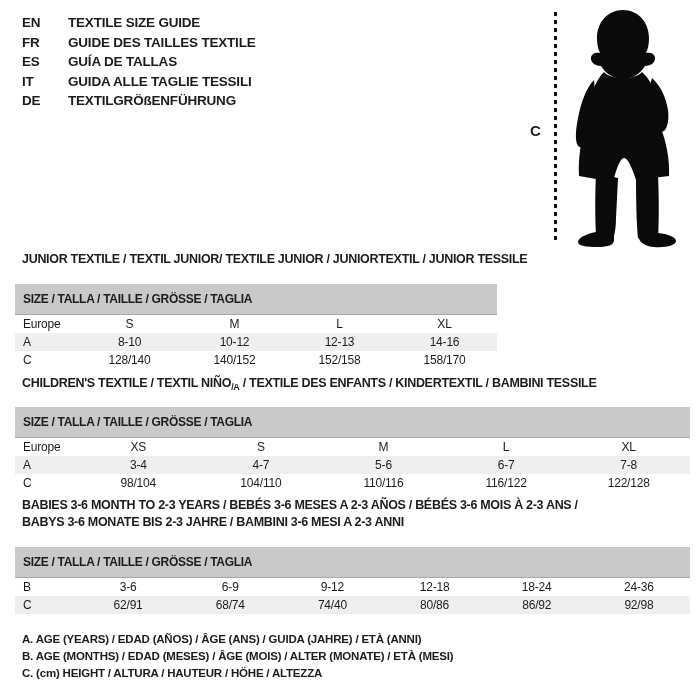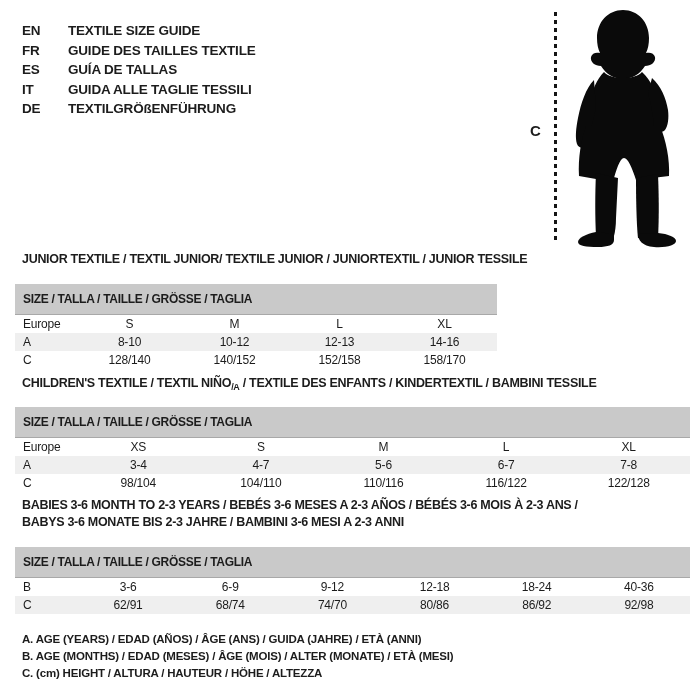--- a/index.html
+++ b/index.html
@@ -2,21 +2,21 @@
 <html><head>
 <meta charset="utf-8">
 <style>
   html,body{margin:0;padding:0;background:#ffffff;}
   .page{
     position:relative;width:700px;height:700px;background:#ffffff;
     font-family:"Liberation Sans", sans-serif;color:#1c1c1c;
     letter-spacing:-0.2px;overflow:hidden;
   }
   
-  .lang-list{position:absolute;left:22px;top:21px;}
+  .lang-list{position:absolute;left:22px;top:13px;}
   .lang-row{display:flex;height:19.5px;align-items:center;font-weight:bold;font-size:13.5px;}
   .lang-code{width:46px;}
   
   .figure{position:absolute;left:500px;top:0;width:200px;height:260px;}
   .measure-line{
     position:absolute;left:54px;top:12px;width:3px;height:231px;
     background:repeating-linear-gradient(to bottom,#141414 0 4px,transparent 4px 8px);
   }
   .measure-label{position:absolute;left:30px;top:122px;font-weight:bold;font-size:15px;}
   .silhouette{position:absolute;left:66px;top:8px;}
@@ -193,27 +193,27 @@
         </tr>
     </thead>
     <tbody>
       <tr>
         <td class="lbl">B</td>
         <td>3-6</td>
         <td>6-9</td>
         <td>9-12</td>
         <td>12-18</td>
         <td>18-24</td>
-        <td>40-36</td>
+        <td>24-36</td>
       </tr>
       <tr>
         <td class="lbl">C</td>
         <td>62/91</td>
         <td>68/74</td>
-        <td>74/70</td>
+        <td>74/40</td>
         <td>80/86</td>
         <td>86/92</td>
         <td>92/98</td>
       </tr>
     </tbody>
   </table>
 
   <div class="footnotes">
     <div class="footnote">A. AGE (YEARS) / EDAD (AÑOS) / ÂGE (ANS) / GUIDA (JAHRE) / ETÀ (ANNI)</div>
     <div class="footnote">B. AGE (MONTHS) / EDAD (MESES) / ÂGE (MOIS) / ALTER (MONATE) / ETÀ (MESI)</div>

